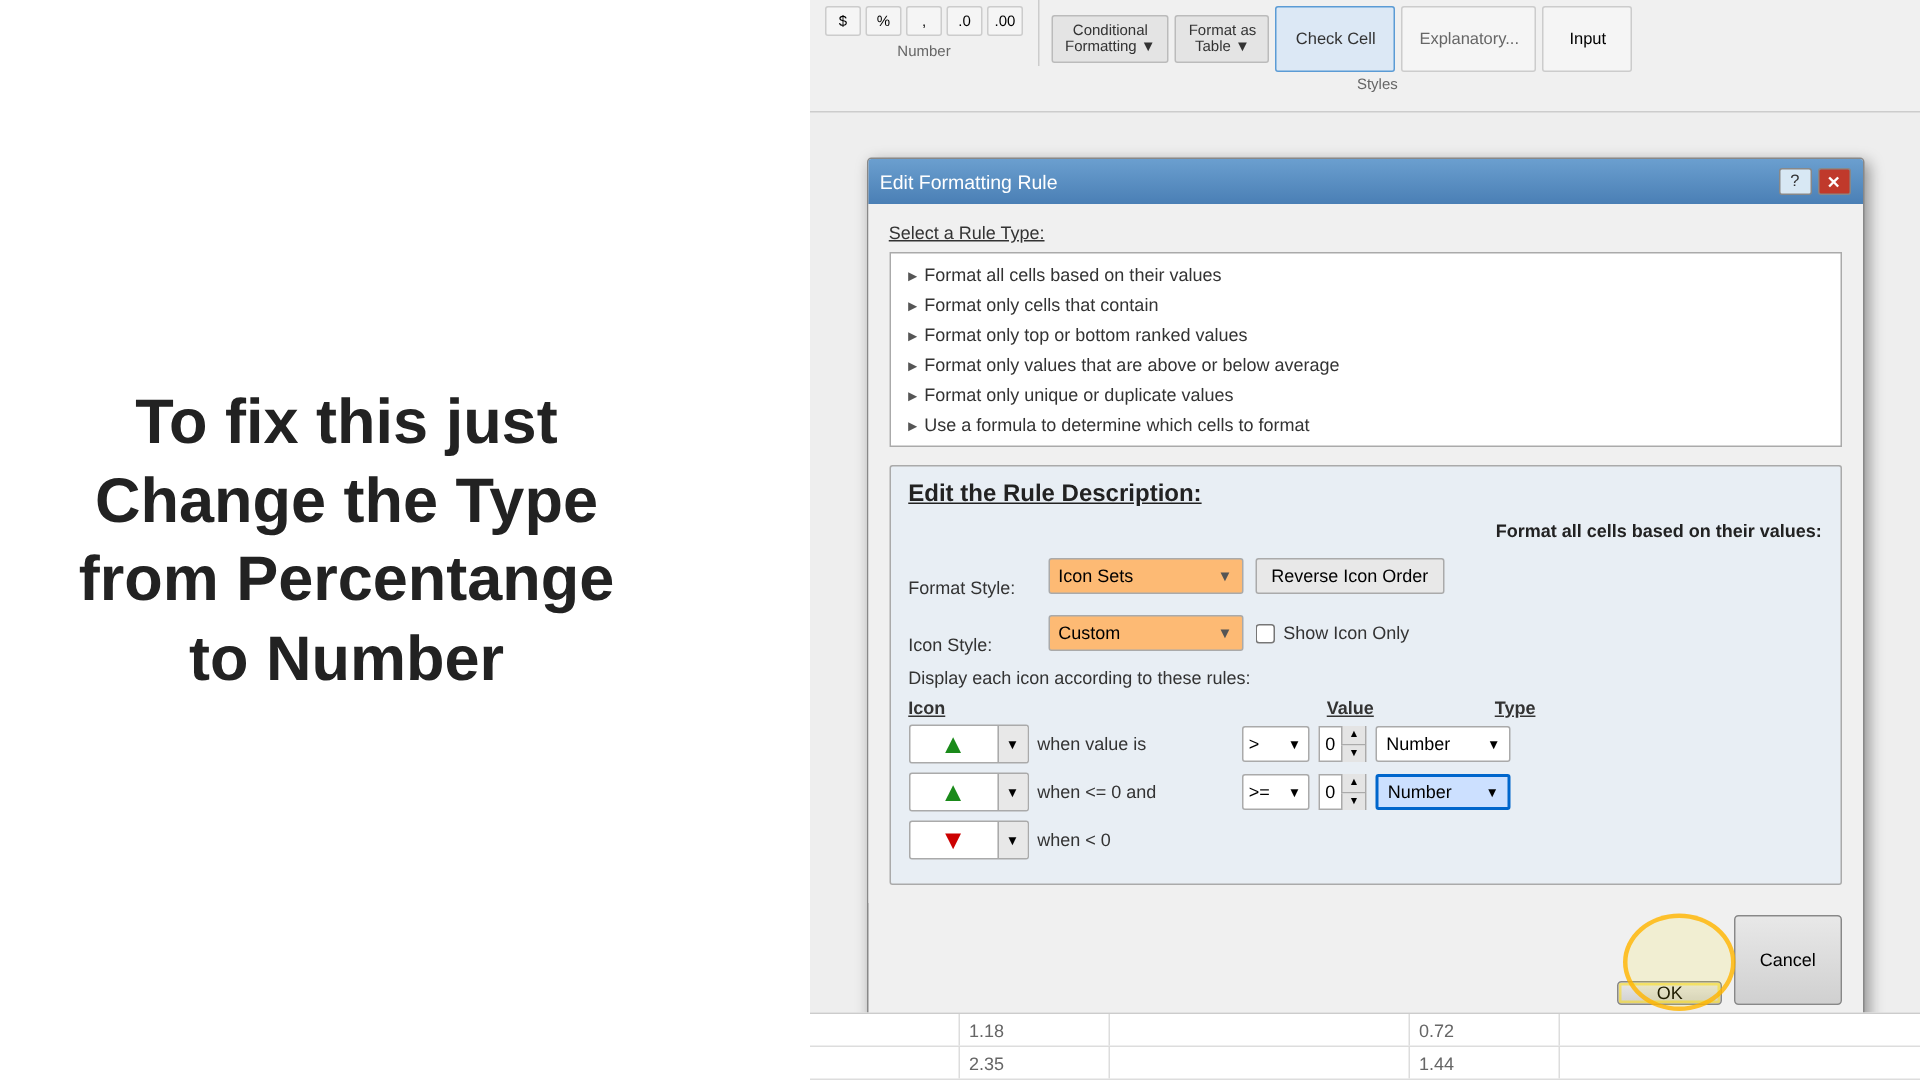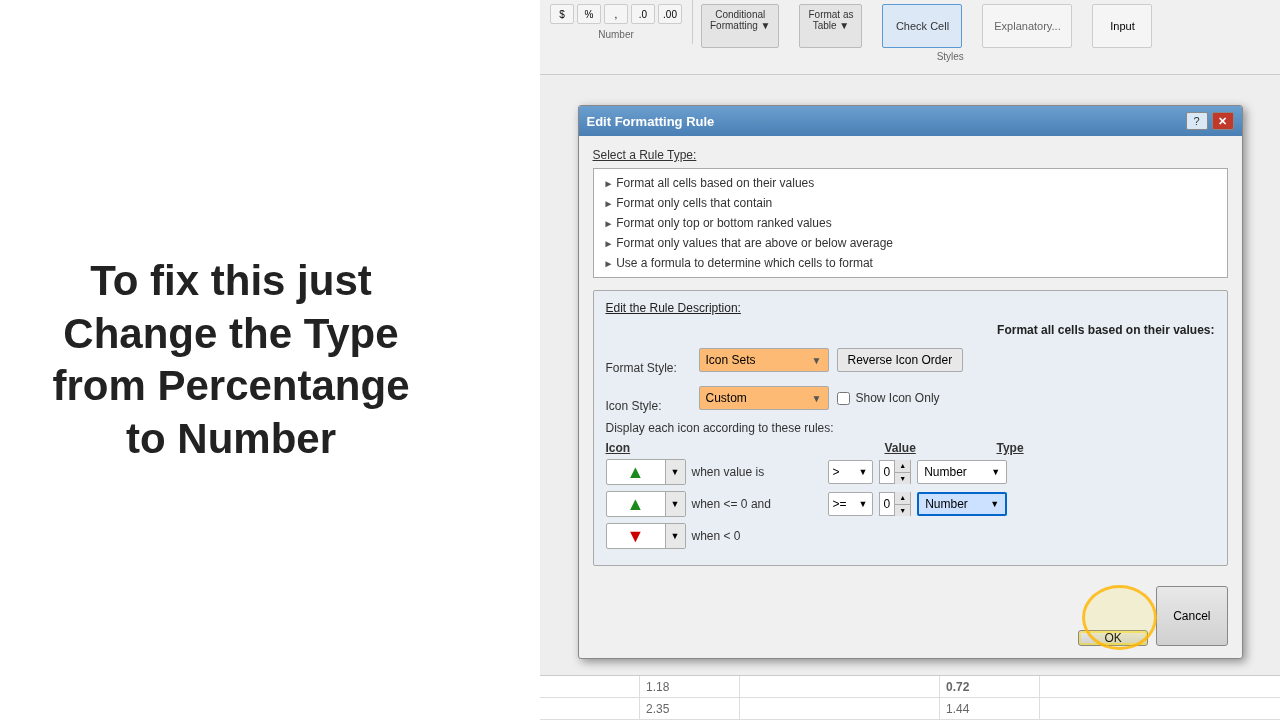--- a/index.html
+++ b/index.html
@@ -165,21 +165,21 @@
       padding: 6px 8px;
       display: flex;
       align-items: center;
       justify-content: space-between;
       border-radius: 2px 2px 0 0;
     }
 
     .dialog-title {
       color: #fff;
       font-size: 13px;
-      font-weight: bold;
+      font-weight: normal;
     }
 
     .dialog-controls {
       display: flex;
       gap: 4px;
     }
 
     .dialog-ctrl-btn {
       width: 22px;
       height: 18px;
@@ -233,22 +233,22 @@
     }
 
     .desc-section {
       border: 1px solid #aaa;
       background: #e8eef4;
       padding: 10px 12px;
       border-radius: 2px;
     }
 
     .desc-title {
-      font-size: 12px;
-      font-weight: normal;
+      font-size: 16px;
+      font-weight: bold;
       margin-bottom: 8px;
       color: #222;
       text-decoration: underline;
     }
 
     .format-based-label {
       font-size: 12px;
       font-weight: bold;
       margin-bottom: 8px;
       color: #222;
@@ -522,21 +522,21 @@
       <div class="num-btn">%</div>
       <div class="num-btn">,</div>
       <div class="num-btn">.0</div>
       <div class="num-btn">.00</div>
     </div>
     <div class="ribbon-section-label">Number</div>
   </div>
 
   <div class="styles-section">
     <div style="display:flex; flex-direction:column; align-items:center;">
-      <div style="display:flex; gap:20px;">
+      <div style="display:flex; gap:4px;align-items:center;">
         <div class="ribbon-btn">
           <span style="font-size:10px; text-align:center; color:#333;">Conditional<br>Formatting ▼</span>
         </div>
         <div class="ribbon-btn">
           <span style="font-size:10px; text-align:center; color:#333;">Format as<br>Table ▼</span>
         </div>
         <div class="style-btn check-cell">
           <span style="font-size:11px; color:#333;">Check Cell</span>
         </div>
         <div class="style-btn explanatory">
@@ -565,20 +565,21 @@
     </div>
 
     <div class="dialog-body">
 
       <div class="section-label">Select a Rule Type:</div>
       <div class="rule-list">
         <div class="rule-item">Format all cells based on their values</div>
         <div class="rule-item">Format only cells that contain</div>
         <div class="rule-item">Format only top or bottom ranked values</div>
         <div class="rule-item">Format only values that are above or below average</div>
+        <div class="rule-item">Format only unique or duplicate values</div>
         <div class="rule-item">Use a formula to determine which cells to format</div>
       </div>
 
       <div class="desc-section">
         <div class="desc-title">Edit the Rule Description:</div>
 
         <div class="format-based-label">Format all cells based on their values:</div>
 
         <div class="form-row">
           <span class="form-row-label">Format Style:</span>
@@ -681,21 +682,21 @@
       <div style="position:absolute; width:75px; height:65px; border: 3px solid rgba(255,180,0,0.8); border-radius:50%; background:rgba(255,230,0,0.12); bottom:8px; right:85px; pointer-events:none;"></div>
     </div>
   </div>
 </div>
 
 <div style="position:absolute; bottom:0; left:540px; width:740px; background:#fff; border-top:1px solid #ccc;">
   <div class="sheet-row">
     <div class="sheet-cell" style="width:100px;"></div>
     <div class="sheet-cell" style="width:100px; color:#666;">1.18</div>
     <div class="sheet-cell" style="width:200px;"></div>
-    <div class="sheet-cell" style="width:100px; color:#666;font-weight:bold;">0.72</div>
+    <div class="sheet-cell" style="width:100px; color:#666;">0.72</div>
   </div>
   <div class="sheet-row">
     <div class="sheet-cell" style="width:100px;"></div>
     <div class="sheet-cell" style="width:100px; color:#666;text-align:right;">2.35</div>
     <div class="sheet-cell" style="width:200px;"></div>
     <div class="sheet-cell" style="width:100px; color:#666;">1.44</div>
   </div>
 </div>
 
 </body></html>

